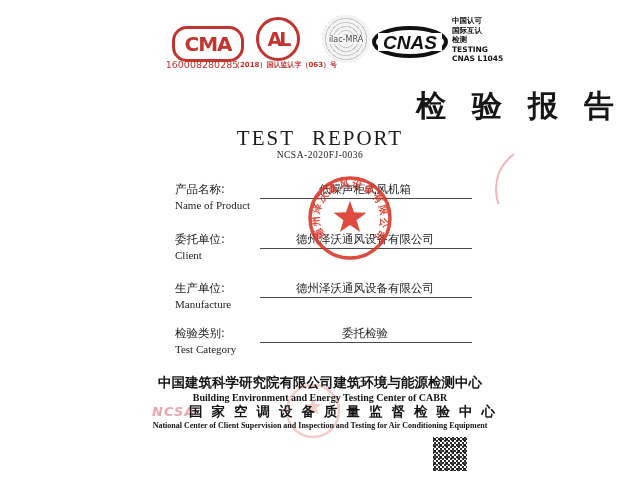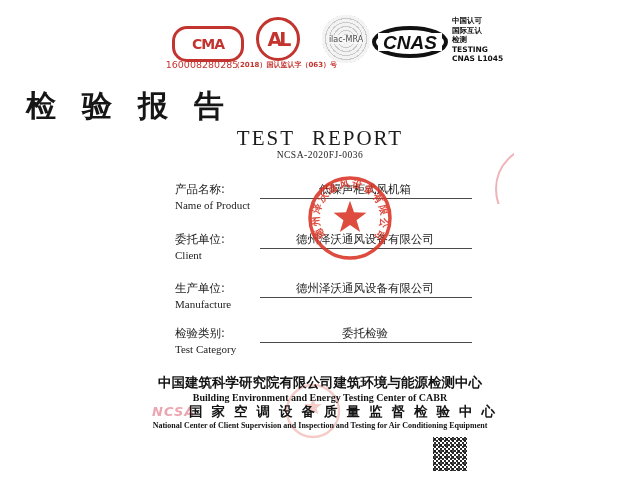--- a/index.html
+++ b/index.html
@@ -1,38 +1,38 @@
 <!DOCTYPE html>
 <html><head>
 <meta charset="utf-8">
 <style>
   html,body{margin:0;padding:0;}
   body{width:640px;height:480px;background:#ffffff;font-family:"DejaVu Sans",sans-serif;overflow:hidden;}
   .page{position:relative;width:640px;height:480px;background:#ffffff;color:#1b1b1b;}
   .cma-box{position:absolute;left:172px;top:26px;width:66px;height:30px;border:3px solid #c4342f;
     border-radius:15px;display:flex;align-items:center;justify-content:center;
-    font-weight:bold;font-size:14px;letter-spacing:-1px;color:#c4342f;}
+    font-weight:bold;font-size:20px;letter-spacing:-1px;color:#c4342f;}
   .cma-num{position:absolute;left:152px;top:59px;width:100px;text-align:center;
     font-size:9.5px;color:#c4342f;}
   .cal-circle{position:absolute;left:256px;top:17px;width:38px;height:38px;border:3px solid #c4342f;
     border-radius:50%;display:flex;align-items:center;justify-content:center;
     font-weight:bold;font-size:19px;letter-spacing:-3px;color:#c4342f;}
   .cal-caption{position:absolute;left:233px;top:60px;width:94px;text-align:center;
     font-size:7px;font-weight:bold;color:#c4342f;white-space:nowrap;}
   .ilac-circle{position:absolute;left:322px;top:15px;width:48px;height:48px;border-radius:50%;
     background:repeating-radial-gradient(circle at 50% 50%, #c9c9c9 0px, #c9c9c9 1px, #f3f3f3 1px, #f3f3f3 4px);
     display:flex;align-items:center;justify-content:center;}
   .ilac-label{font-size:8px;font-weight:normal;color:#4c4c4c;background:rgba(250,250,250,.75);
     padding:0 1px;border-radius:2px;}
   .cnas-logo{position:absolute;left:372px;top:25px;}
   .cnas-text{position:absolute;left:452px;top:16px;font-size:7.5px;font-weight:bold;
     line-height:9.5px;color:#111;}
 
   
-  .title-cn{position:absolute;left:0;top:86px;width:640px;text-align:left;
+  .title-cn{position:absolute;left:0;top:86px;width:640px;text-align:right;
     font-size:30px;font-weight:bold;letter-spacing:26px;text-indent:26px;color:#161616;}
   .title-en{position:absolute;left:0;top:126px;width:640px;text-align:center;
     font-family:"Liberation Serif",serif;font-size:21px;letter-spacing:2px;word-spacing:10px;color:#1c1c1c;}
   .report-no{position:absolute;left:0;top:150px;width:640px;text-align:center;
     font-family:"Liberation Serif",serif;font-size:9.5px;letter-spacing:.5px;color:#222;}
 
   
   .field-row{position:absolute;left:0;width:640px;height:40px;}
   .label-cn{position:absolute;left:175px;top:0;font-size:11.5px;color:#222;}
   .label-en{position:absolute;left:175px;top:17px;font-family:Liberation Serif, serif;

